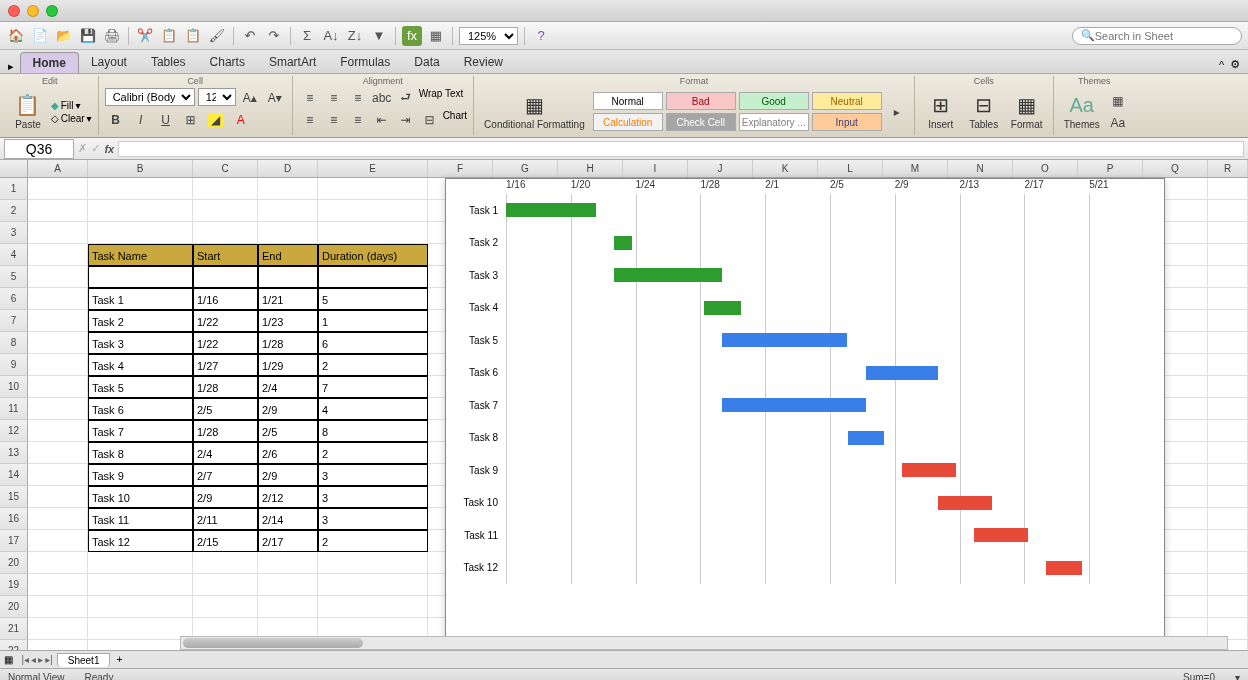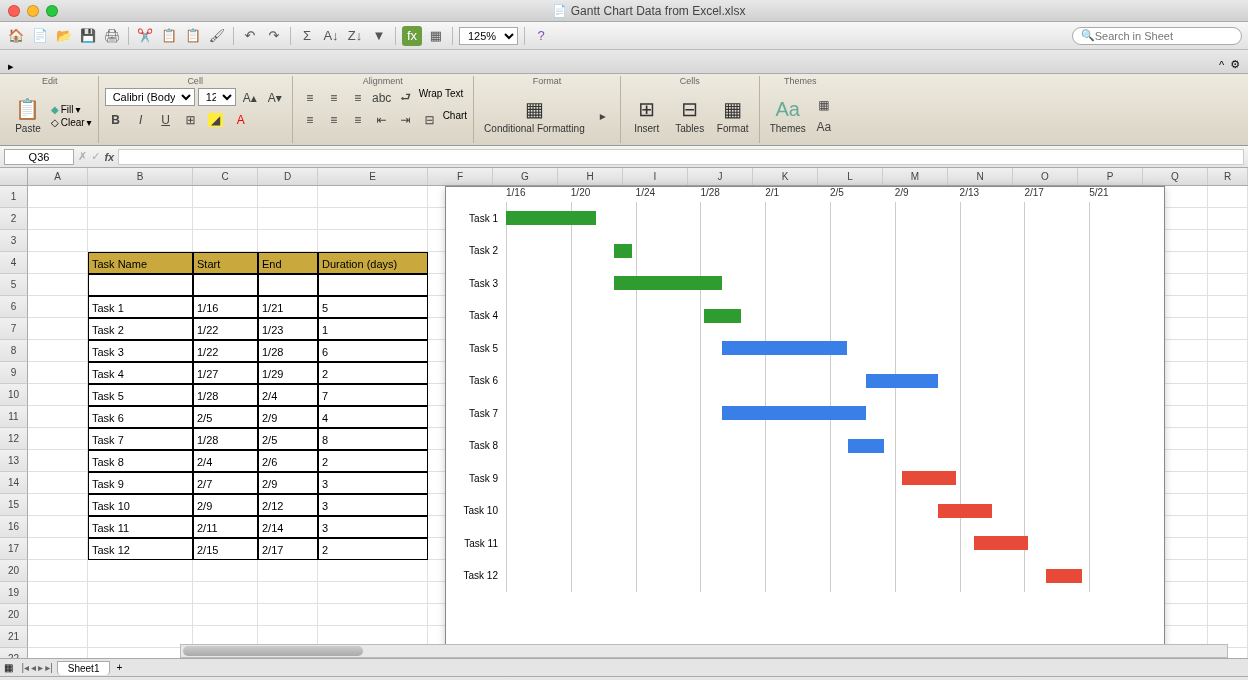--- a/index.html
+++ b/index.html
@@ -12,32 +12,32 @@
 .quickbar { height:28px; background:linear-gradient(#f7f7f7,#e2e2e2); border-bottom:1px solid #bbb; display:flex; align-items:center; padding:0 6px; gap:4px; }
 .qicon { width:20px; height:20px; display:flex; align-items:center; justify-content:center; color:#555; font-size:13px; border-radius:3px; }
 .qsep { width:1px; height:18px; background:#bbb; margin:0 2px; }
 .zoom { padding:1px 4px; background:#fff; border:1px solid #aaa; font-size:11px; }
 .search { margin-left:auto; display:flex; align-items:center; background:#fff; border:1px solid #aaa; border-radius:10px; padding:1px 8px; width:170px; height:18px; color:#999; }
 .search input { border:none; outline:none; flex:1; font-size:11px; color:#555; }
 .ribbon-tabs { height:24px; background:linear-gradient(#e8e8e8,#d8d8d8); display:flex; align-items:flex-end; padding:0 8px; border-bottom:1px solid #aaa; }
 .tab { padding:3px 12px; font-size:12px; color:#333; cursor:pointer; }
 .tab.active { background:#d8c8ea; border:1px solid #999; border-bottom:none; border-radius:4px 4px 0 0; font-weight:bold; }
 .rgear { margin-left:auto; display:flex; gap:6px; align-items:center; padding-bottom:2px; }
-.ribbon { height:72px; background:linear-gradient(#eeeadf,#d9d4c5); border-bottom:1px solid #999; display:flex; padding:2px; }
+.ribbon { height:64px; background:linear-gradient(#eeeadf,#d9d4c5); border-bottom:1px solid #999; display:flex; padding:2px; }
 .rgroup { border-right:1px solid #b8b3a0; padding:0 6px; display:flex; flex-direction:column; }
 .rgroup .glabel { text-align:center; font-size:9px; color:#666; margin-bottom:2px; }
 .rgroup .gcontent { flex:1; display:flex; align-items:center; gap:3px; }
 .bigbtn { display:flex; flex-direction:column; align-items:center; justify-content:center; gap:2px; padding:2px 4px; font-size:10px; color:#333; min-width:40px; }
 .bigbtn .ic { font-size:20px; }
 .smbtn { width:22px; height:20px; display:flex; align-items:center; justify-content:center; font-size:12px; color:#444; border-radius:2px; }
 .sel { background:#fff; border:1px solid #999; padding:1px 3px; font-size:11px; height:18px; }
 .cellstyle { width:70px; height:18px; border:1px solid #aaa; display:flex; align-items:center; justify-content:center; font-size:10px; margin:1px; }
 .stgrid { display:grid; grid-template-columns:repeat(4,1fr); gap:1px; }
 .formulabar { height:22px; background:linear-gradient(#f5f5f5,#e5e5e5); border-bottom:1px solid #aaa; display:flex; align-items:center; padding:0 4px; gap:4px; }
-.namebox { width:70px; background:#fff; border:1px solid #aaa; padding:1px 4px; font-size:11px; text-align:center; }
+.namebox { width:70px; background:#fff; border:1px solid #aaa; padding:1px 4px; font-size:14px; text-align:center; }
 .fx { font-style:italic; font-weight:bold; color:#555; }
 .sheet-area { position:relative; background:#fff; height:490px; overflow:hidden; }
 .colheads { display:flex; height:18px; background:linear-gradient(#f0f0f0,#dcdcdc); border-bottom:1px solid #aaa; position:sticky; top:0; }
 .corner { width:28px; background:linear-gradient(#f0f0f0,#dcdcdc); border-right:1px solid #aaa; }
 .colh { border-right:1px solid #ccc; text-align:center; font-size:10px; color:#444; line-height:18px; }
 .rows { display:flex; flex-direction:column; }
 .row { display:flex; height:22px; }
 .rowh { width:28px; background:linear-gradient(#f0f0f0,#e3e3e3); border-right:1px solid #aaa; border-bottom:1px solid #ccc; text-align:center; font-size:10px; color:#444; line-height:22px; }
 .cell { border-right:1px solid #e0e0e0; border-bottom:1px solid #e0e0e0; padding:0 3px; font-size:11px; line-height:22px; overflow:hidden; white-space:nowrap; }
 .th { background:#c9a93e; color:#000; border:1px solid #000 !important; font-weight:normal; }
@@ -65,24 +65,20 @@
 </style>
 </head>
 <body>
 
 <div class="titlebar">
   <div class="traffic">
     <div class="dot red"></div>
     <div class="dot yellow"></div>
     <div class="dot green"></div>
   </div>
-  <div class="title">
-    <span>📄</span>
-    <span>Gantt Chart Data from Excel.xlsx</span>
-  </div>
 </div>
 
 <div class="quickbar">
   <div class="qicon">🏠</div>
   <div class="qicon">📄</div>
   <div class="qicon">📂</div>
   <div class="qicon">💾</div>
   <div class="qicon">🖨</div>
   <div class="qsep"></div>
   <div class="qicon">✂️</div>
@@ -105,20 +101,30 @@
   <div class="qsep"></div>
   <div class="qicon" style="color:#7a4eb8;">?</div>
   <div class="search">
     <span>🔍</span>
     <input placeholder="Search in Sheet" style="">
   </div>
 </div>
 
 <div class="ribbon-tabs">
   <span style="margin-right:6px;">▸</span>
+  <div id="tabs-container" style="display: flex;">
+      <div class="tab active">Home</div>
+      <div class="tab">Layout</div>
+      <div class="tab">Tables</div>
+      <div class="tab">Charts</div>
+      <div class="tab">SmartArt</div>
+      <div class="tab">Formulas</div>
+      <div class="tab">Data</div>
+      <div class="tab">Review</div>
+    </div>
   <div class="rgear">
     <span>^</span>
     <span>⚙</span>
   </div>
 </div>
 
 <div class="ribbon">
   <div class="rgroup">
     <div class="glabel">Edit</div>
     <div class="gcontent">
@@ -184,20 +190,30 @@
         <span style="font-size:10px;">Chart</span>
       </div>
     </div>
   </div>
   <div class="rgroup">
     <div class="glabel">Format</div>
     <div class="gcontent">
       <div class="bigbtn">
           <span class="ic">▦</span>
           <span>Conditional Formatting</span>
+        </div>
+      <div class="stgrid" id="styles-grid">
+          <div class="cellstyle" style="background: rgb(255, 255, 255); color: rgb(0, 0, 0);">Normal</div>
+          <div class="cellstyle" style="background: rgb(249, 199, 199); color: rgb(156, 0, 6);">Bad</div>
+          <div class="cellstyle" style="background: rgb(198, 239, 206); color: rgb(0, 97, 0);">Good</div>
+          <div class="cellstyle" style="background: rgb(255, 235, 156); color: rgb(156, 101, 0);">Neutral</div>
+          <div class="cellstyle" style="background: rgb(242, 242, 242); color: rgb(250, 125, 0);">Calculation</div>
+          <div class="cellstyle" style="background: rgb(165, 165, 165); color: rgb(255, 255, 255);">Check Cell</div>
+          <div class="cellstyle" style="background: rgb(255, 255, 255); color: rgb(127, 127, 127);">Explanatory ...</div>
+          <div class="cellstyle" style="background: rgb(255, 204, 153); color: rgb(63, 63, 118);">Input</div>
         </div>
       <div class="smbtn">▸</div>
     </div>
   </div>
   <div class="rgroup">
     <div class="glabel">Cells</div>
     <div class="gcontent">
       <div class="bigbtn">
           <span class="ic">⊞</span>
           <span>Insert</span>

